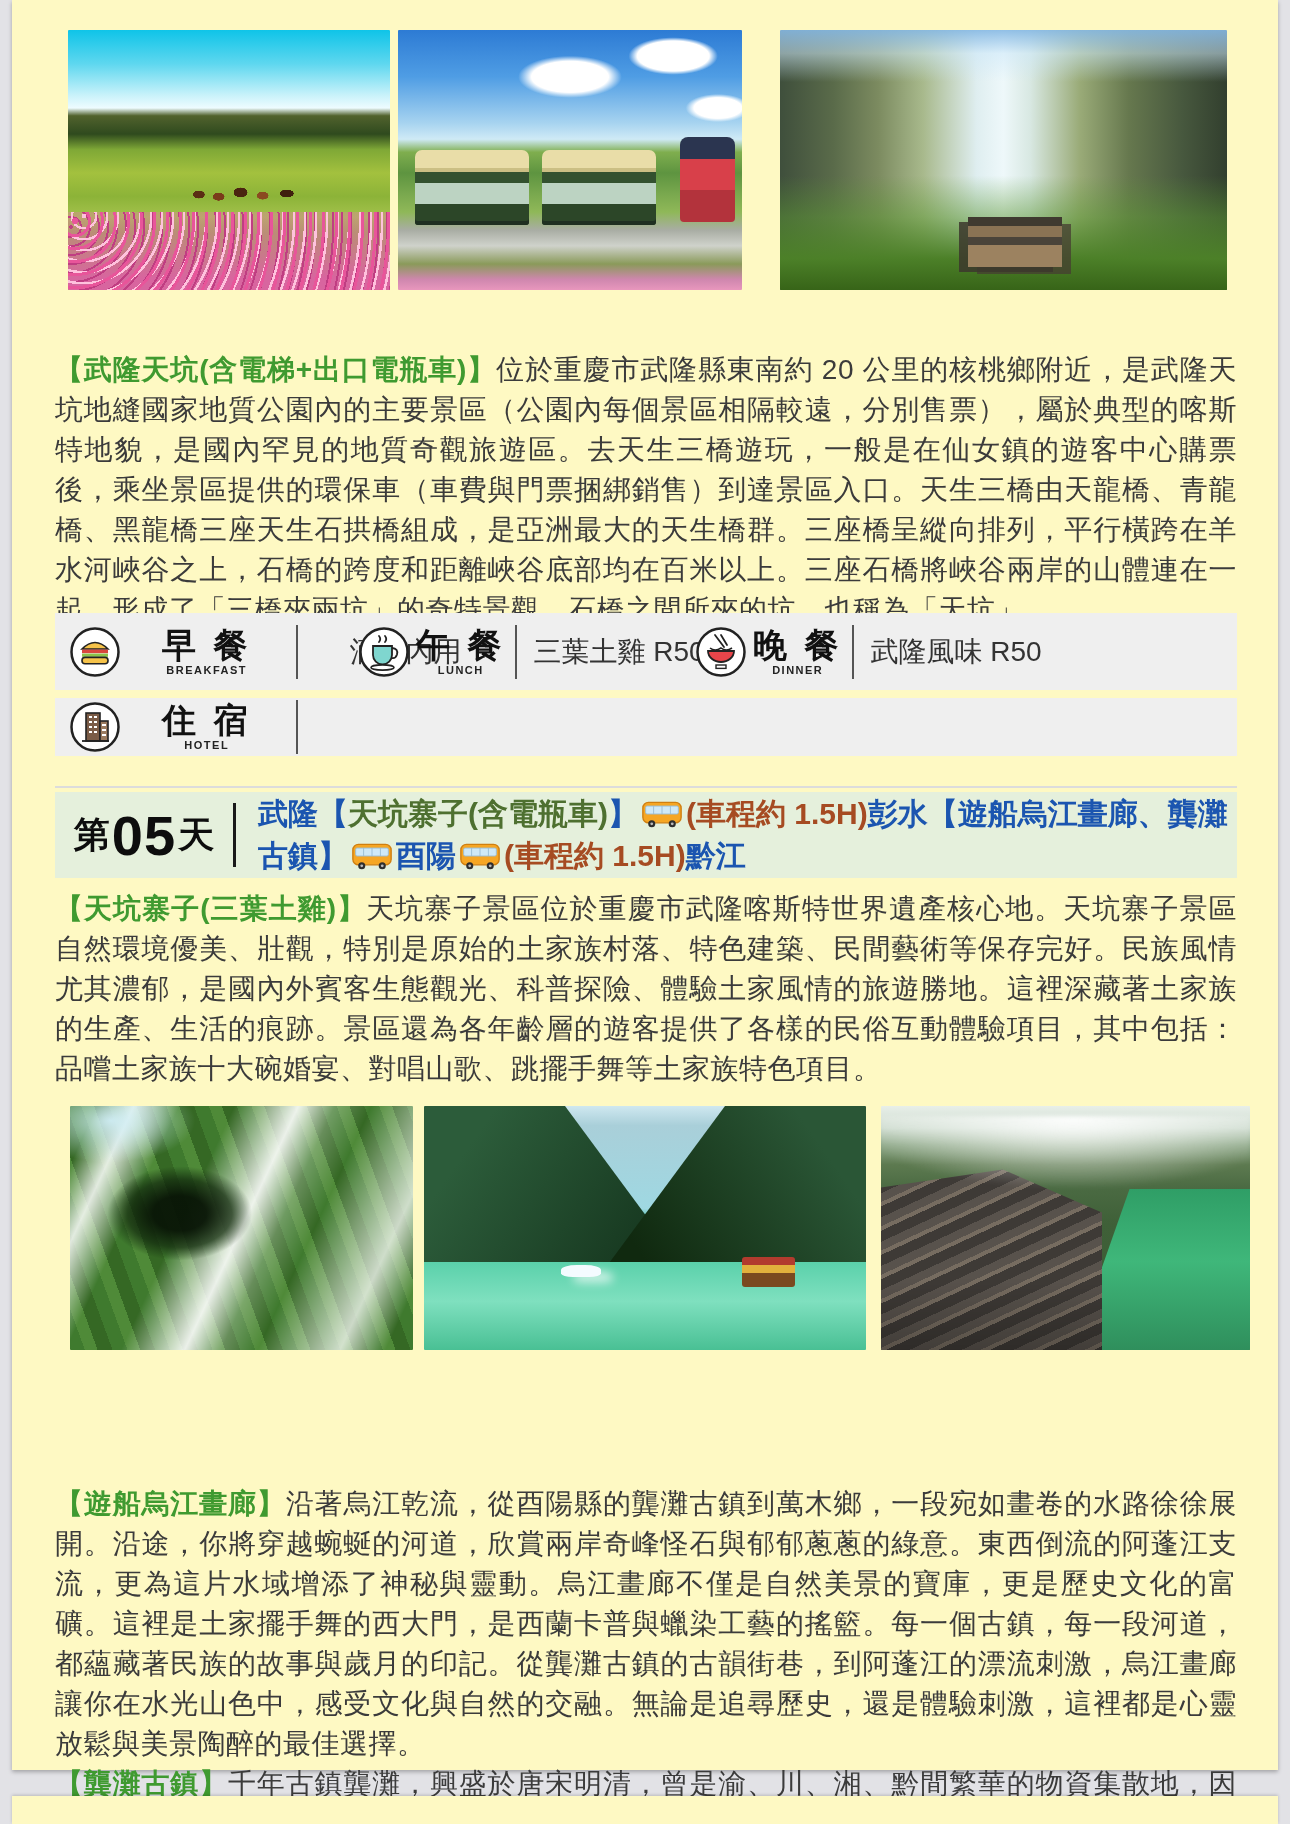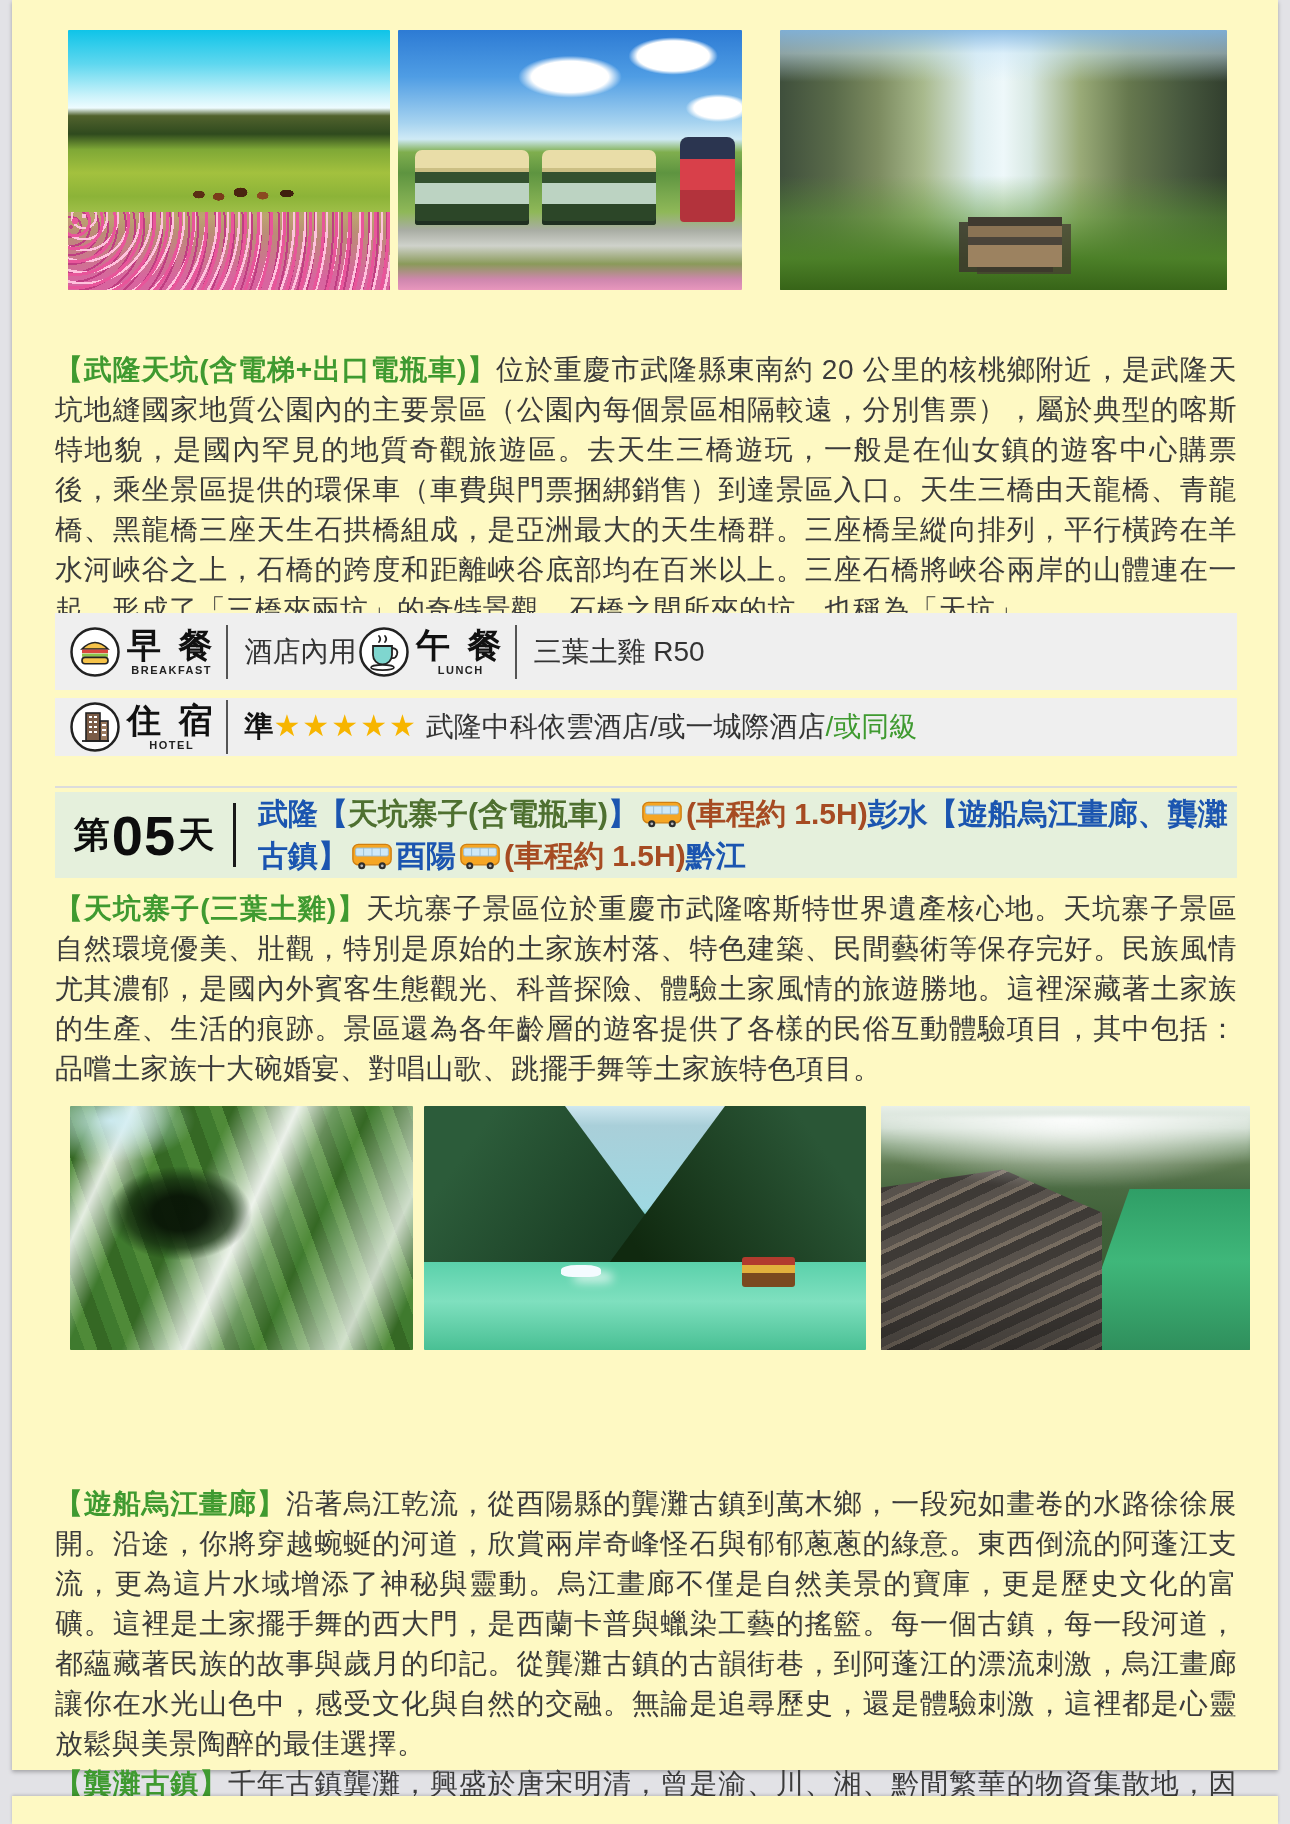--- a/index.html
+++ b/index.html
@@ -109,21 +109,21 @@
     font-size:28px;line-height:40px;color:#3b3b3b;text-align:justify;letter-spacing:.5px;}
   .hgreen{color:#3f9a30;font-weight:700;}
   .p1{top:350px;} .p2{top:889px;} .pwrap{top:1484px;}
   .pwrap p{margin:0;font-size:28px;line-height:40px;color:#3b3b3b;text-align:justify;letter-spacing:.5px;}
 
   
   .panel{position:absolute;left:43px;width:1182px;background:#efefef;}
   .panelA{top:613px;height:77px;}
   .panelB{top:698px;height:58px;}
   .mitem{position:absolute;top:0;bottom:0;display:flex;align-items:center;}
-  .m1{left:14px;} .m2{left:303px;} .m3{left:640px;}
+  .m1{left:14px;gap:35px;} .m2{left:303px;} .m3{left:640px;}
   .micon{width:52px;height:52px;flex:0 0 52px;}
   .mlabel{display:flex;flex-direction:column;align-items:center;margin-left:6px;}
   .mzh{font-size:34px;font-weight:700;color:#111;letter-spacing:4px;line-height:34px;white-space:nowrap;}
   .men{font-size:11px;font-weight:700;color:#222;letter-spacing:1.5px;margin-top:2px;}
   .vr{width:2px;height:54px;background:#555;margin:0 16px 0 10px;}
   .mval{font-size:28px;color:#333;white-space:nowrap;}
   .stars{color:#f7b500;font-size:30px;letter-spacing:2px;}
   .grade{font-weight:700;color:#111;font-size:29px;}
   .alt-green{color:#3f9a30;}
 
@@ -189,37 +189,51 @@
         <path d="M34 22 q6.5 .5 5 6.5 q-1.5 4.5 -5.5 3.5" fill="none" stroke="#222" stroke-width="1.8"></path>
         <ellipse cx="24.5" cy="41.5" rx="11.5" ry="2.6" fill="#fff" stroke="#222" stroke-width="1.6"></ellipse>
       </svg>
       <div class="mlabel" data-name="lunch-label">
         <span class="mzh" data-name="lunch-label-zh">午 餐</span>
         <span class="men" data-name="lunch-label-en">LUNCH</span>
       </div>
       <span class="vr" data-name="vertical-divider"></span>
       <span class="mval" data-name="lunch-value">三葉土雞 R50</span>
     </div>
+    <div class="mitem m3" data-name="dinner-item">
+      <svg class="micon" data-name="dinner-bowl-icon" viewBox="0 0 52 52">
+        <circle cx="26" cy="26" r="23.5" fill="#fff" stroke="#222" stroke-width="2.5"></circle>
+        <path d="M20 9 l9 12 M26 9 l6 10" stroke="#222" stroke-width="1.8" stroke-linecap="round"></path>
+        <path d="M15 22 q5 4 11 0 q5 4 11 0" fill="none" stroke="#222" stroke-width="1.6"></path>
+        <path d="M13 25 h26 a13 11 0 0 1 -26 0 z" fill="#e8454a" stroke="#222" stroke-width="1.8"></path>
+        <rect x="21" y="39" width="10" height="3.4" fill="#fff" stroke="#222" stroke-width="1.4"></rect>
+      </svg>
+      <div class="mlabel" data-name="dinner-label">
+        <span class="mzh" data-name="dinner-label-zh">晚 餐</span>
+        <span class="men" data-name="dinner-label-en">DINNER</span>
+      </div>
+      <span class="vr" data-name="vertical-divider"></span>
+      <span class="mval" data-name="dinner-value">武隆風味 R50</span>
+    </div>
   </div>
 
   <div class="panel panelB" data-name="hotel-panel">
     <div class="mitem m1" data-name="hotel-item">
       <svg class="micon" data-name="hotel-building-icon" viewBox="0 0 52 52">
         <circle cx="26" cy="26" r="23.5" fill="#fff" stroke="#222" stroke-width="2.5"></circle>
         <rect x="17" y="12" width="14" height="28" fill="#7a5b46" stroke="#222" stroke-width="1.6"></rect>
         <rect x="31" y="20" width="8" height="20" fill="#9a7a5e" stroke="#222" stroke-width="1.6"></rect>
         <path d="M20 16 h3 M25 16 h3 M20 21 h3 M25 21 h3 M20 26 h3 M25 26 h3 M20 31 h3 M25 31 h3 M33 24 h4 M33 29 h4 M33 34 h4" stroke="#fff" stroke-width="2"></path>
         <path d="M13 40 h27" stroke="#222" stroke-width="1.8"></path>
       </svg>
       <div class="mlabel" data-name="hotel-label">
         <span class="mzh" data-name="hotel-label-zh">住 宿</span>
         <span class="men" data-name="hotel-label-en">HOTEL</span>
       </div>
       <span class="vr" data-name="vertical-divider"></span>
-      <span class="mval" data-name="hotel-value"><span class="grade" data-name="hotel-grade-prefix">準</span><span class="stars" data-name="hotel-star-rating">★★★★★</span> <span data-name="hotel-names">武隆中科依雲酒店/或一城際酒店</span><span class="alt-green" data-name="hotel-alternative">/或同級</span></span>
     </div>
   </div>
 
   <div class="divider" data-name="section-divider"></div>
 
   <div class="daybox" data-name="day-header">
     <div class="dayno" data-name="day-number-label">
       <span class="small" data-name="day-prefix">第</span>
       <span class="big" data-name="day-number">05</span>
       <span class="small" data-name="day-suffix">天</span>

